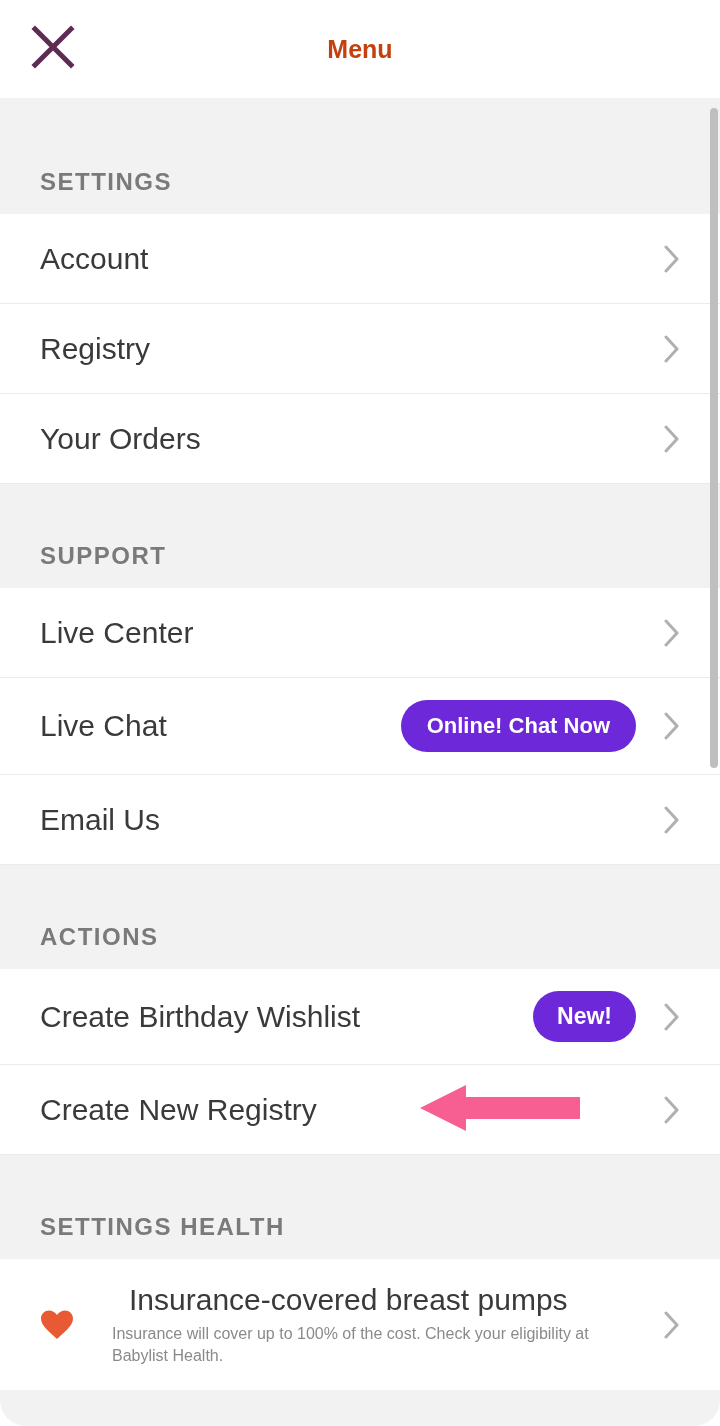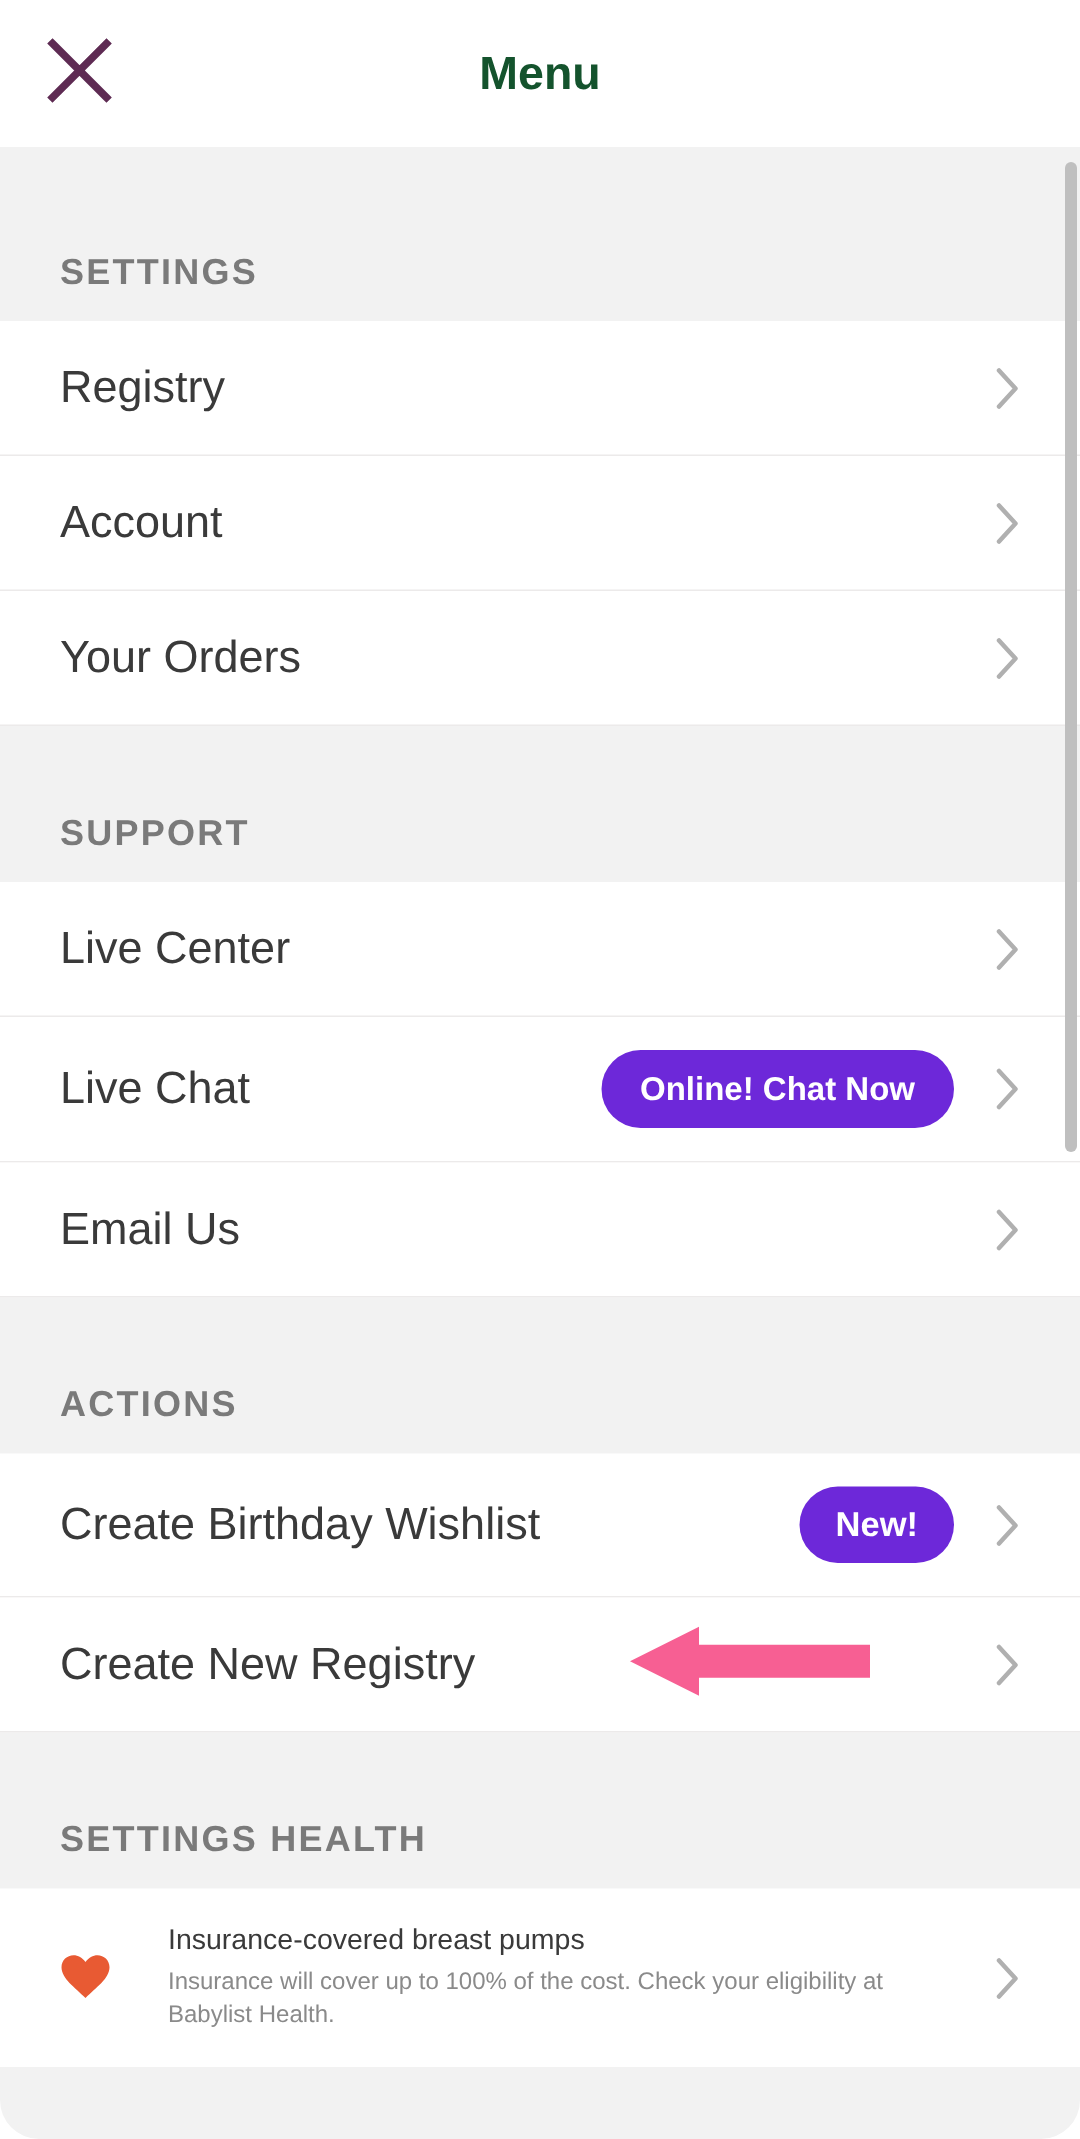--- a/index.html
+++ b/index.html
@@ -33,23 +33,23 @@
     top: 24px;
     width: 50px;
     height: 50px;
     cursor: pointer;
     display: flex;
     align-items: center;
     justify-content: center;
   }
   .close-btn svg { width: 44px; height: 44px; }
   .header-title {
-    font-size: 31px;
+    font-size: 25px;
     font-weight: 700;
-    color: #14532d;
+    color: #c2410c;
   }
   .scroll-area {
     height: calc(1426px - 98px);
     overflow-y: auto;
     background: #f2f2f2;
     position: relative;
   }
   .scrollbar {
     position: absolute;
     right: 2px;
@@ -141,27 +141,27 @@
           </svg>
       </span>
     </div>
     <div class="header-title">Menu</div>
   </div>
 
   <div class="scroll-area">
 
     <div class="section-header first">SETTINGS</div>
     <div class="row">
+      <div class="row-label">Account</div>
+      <span class="chevron"><svg viewBox="0 0 16 28">
+            <path d="M2 2 L13 14 L2 26" stroke="#b0b0b0" stroke-width="3" fill="none" stroke-linecap="round" stroke-linejoin="round"></path>
+          </svg></span>
+    </div>
+    <div class="row">
       <div class="row-label">Registry</div>
-      <span class="chevron"><svg viewBox="0 0 16 28">
-            <path d="M2 2 L13 14 L2 26" stroke="#b0b0b0" stroke-width="3" fill="none" stroke-linecap="round" stroke-linejoin="round"></path>
-          </svg></span>
-    </div>
-    <div class="row">
-      <div class="row-label">Account</div>
       <span class="chevron"><svg viewBox="0 0 16 28">
             <path d="M2 2 L13 14 L2 26" stroke="#b0b0b0" stroke-width="3" fill="none" stroke-linecap="round" stroke-linejoin="round"></path>
           </svg></span>
     </div>
     <div class="row">
       <div class="row-label">Your Orders</div>
       <span class="chevron"><svg viewBox="0 0 16 28">
             <path d="M2 2 L13 14 L2 26" stroke="#b0b0b0" stroke-width="3" fill="none" stroke-linecap="round" stroke-linejoin="round"></path>
           </svg></span>
     </div>
@@ -210,21 +210,21 @@
     <div class="section-header">SETTINGS HEALTH</div>
     <div class="row health-row">
       <div class="row-icon-col">
         <span class="heart-icon">
           <svg viewBox="0 0 34 30">
               <path d="M17 29 C10 22 1 16 1 8.5 C1 3.8 4.8 0.5 9 0.5 C12 0.5 15 2.2 17 5 C19 2.2 22 0.5 25 0.5 C29.2 0.5 33 3.8 33 8.5 C33 16 24 22 17 29 Z" fill="#e85a33"></path>
             </svg>
         </span>
       </div>
       <div class="row-text-col">
-        <div class="row-label" style="font-size:19px;">Insurance-covered breast pumps</div>
+        <div class="row-label" style="font-size:30px;margin-left:17px;">Insurance-covered breast pumps</div>
         <div class="row-sub">Insurance will cover up to 100% of the cost. Check your eligibility at Babylist Health.</div>
       </div>
       <span class="chevron"><svg viewBox="0 0 16 28">
             <path d="M2 2 L13 14 L2 26" stroke="#b0b0b0" stroke-width="3" fill="none" stroke-linecap="round" stroke-linejoin="round"></path>
           </svg></span>
     </div>
 
   </div>
 
   <div class="scrollbar"></div>

